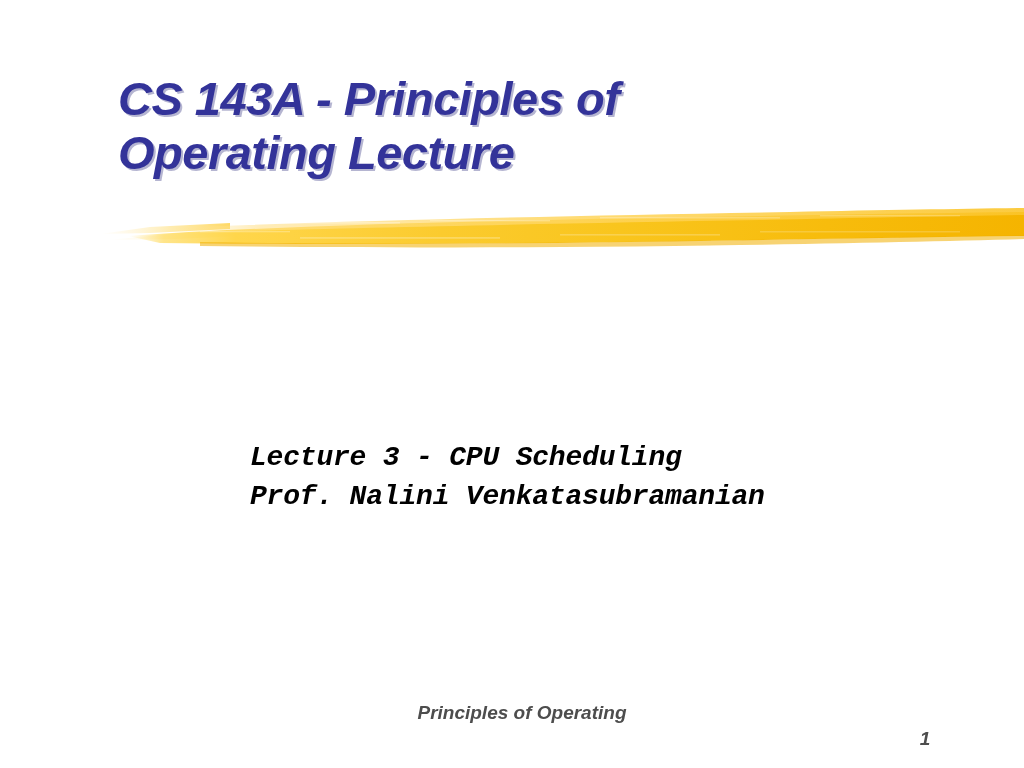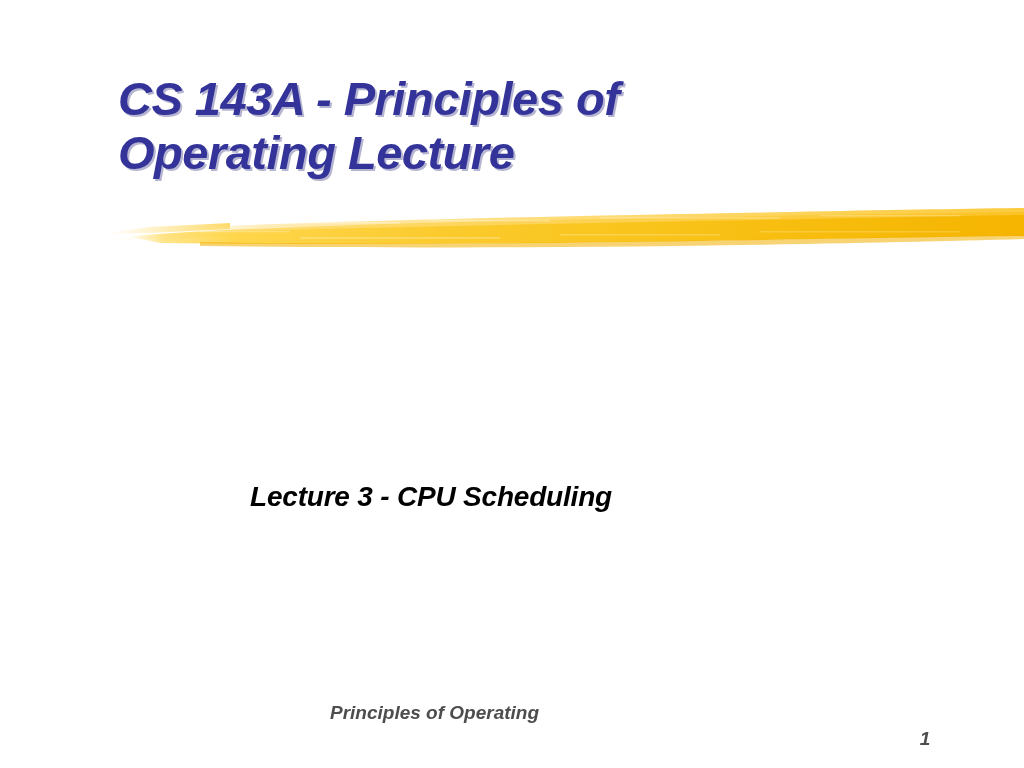--- a/index.html
+++ b/index.html
@@ -55,45 +55,44 @@
   }
 
   
   #body-block {
     position: absolute;
     left: 250px;
     top: 438px;
     width: 700px;
   }
   #body-block .body-line {
-    font-family: Liberation Sans, sans-serif;
+    font-family: Liberation Mono, monospace;
     font-weight: bold;
     font-style: italic;
     font-size: 28px;
     line-height: 39px;
     letter-spacing: -0.2px;
     color: #000000;
     white-space: nowrap;
-    margin-top: 39px;
   }
 
   
   #footer {
     position: absolute;
     left: 0;
     top: 700px;
     width: 1024px;
     height: 60px;
   }
   #footer-text {
     position: absolute;
-    left: 330px;
+    left: 342px;
     top: 0;
     width: 360px;
-    text-align: left;
+    text-align: center;
   }
   #footer-text .footer-line {
     font-family: "Liberation Sans", sans-serif;
     font-weight: bold;
     font-style: italic;
     font-size: 19px;
     line-height: 26px;
     color: #4d4d4d;
     white-space: nowrap;
   }
@@ -182,20 +181,21 @@
                C 900 41, 970 40, 1024 39
                L 1024 43
                C 950 45, 860 47, 740 49
                C 540 52, 340 52, 200 50
                Z" fill="#F0AE00" opacity="0.55"></path>
     </svg>
   </div>
 
   <div id="body-block">
     <div class="body-line">Lecture 3 - CPU Scheduling</div>
+    <div class="body-line">Prof. Nalini Venkatasubramanian</div>
   </div>
 
   <div id="footer">
     <div id="footer-text">
       <div class="footer-line">Principles of Operating</div>
     </div>
     <div id="page-number">1</div>
   </div>
 
 </div>

